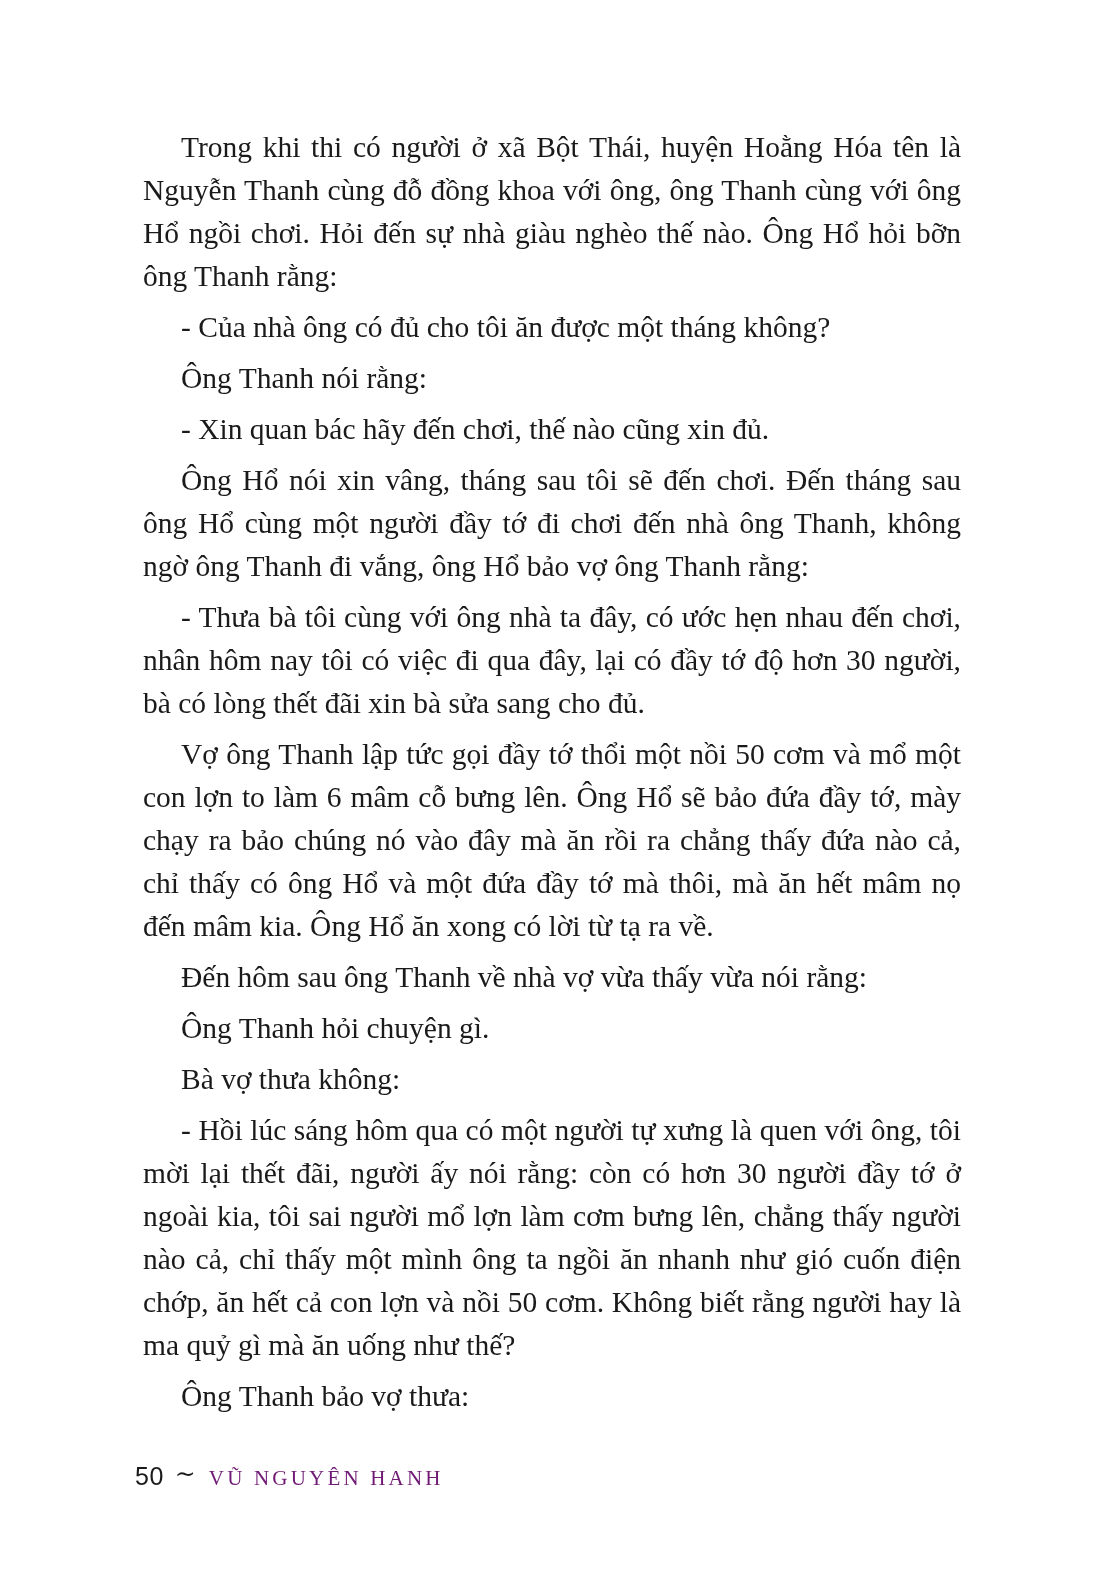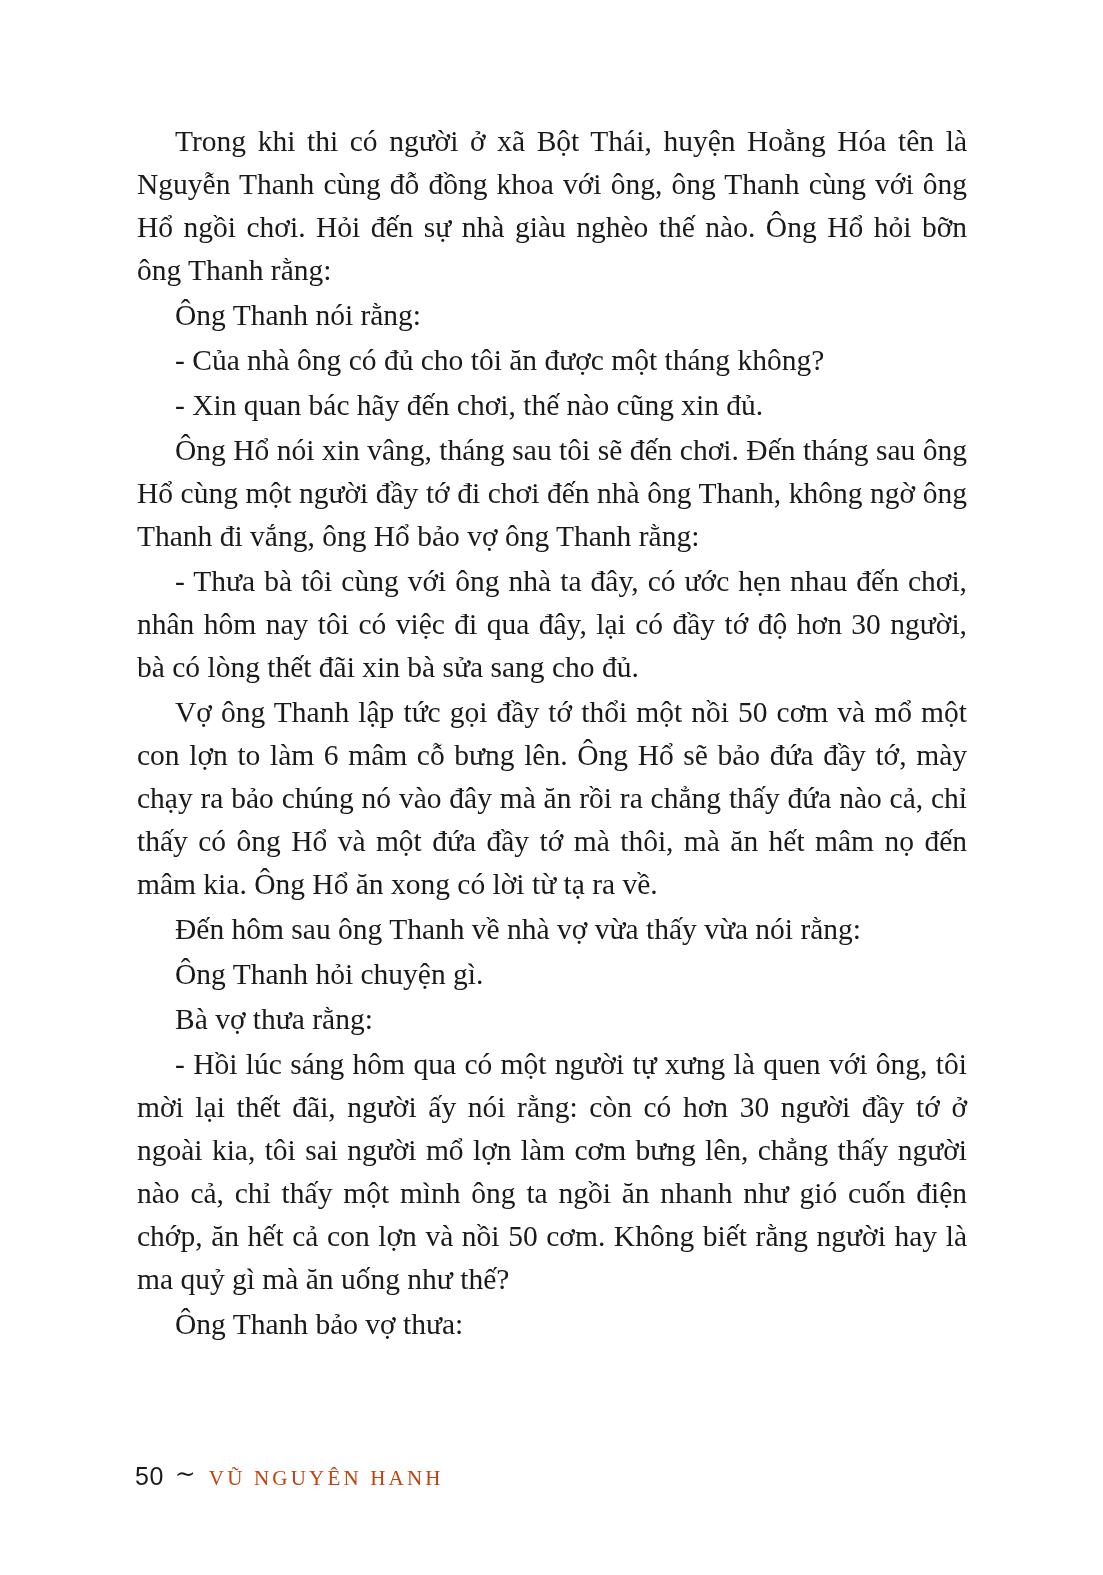--- a/index.html
+++ b/index.html
@@ -16,21 +16,21 @@
     overflow: hidden;
     box-sizing: border-box;
   }
   .text-column {
     position: absolute;
     left: 135px;
     top: 118px;
     width: 834px;
   }
   .para {
-    margin: 2px;
+    margin: 8px;
     font-family: "Liberation Serif", "DejaVu Serif", serif;
     font-size: 29.5px;
     line-height: 43px;
     color: #1a1a1a;
     text-align: justify;
     text-justify: inter-word;
     text-indent: 38px;
     hyphens: none;
     -webkit-font-smoothing: antialiased;
   }
@@ -56,42 +56,42 @@
     font-family: "Liberation Serif", "DejaVu Serif", serif;
     font-size: 25px;
     color: #1a1a1a;
     margin: 0 13px 0 11px;
     position: relative;
     top: -3px;
   }
   .footer-author {
     font-family: "Liberation Serif", "DejaVu Serif", serif;
     font-size: 21px;
-    color: #c2410c;
+    color: #701a75;
     letter-spacing: 3.2px;
     text-transform: uppercase;
   }
 </style>
 </head>
 <body>
 
 <div class="page">
 
   <div class="text-column">
 
     <p class="para">Trong khi thi có người ở xã Bột Thái, huyện Hoằng Hóa tên là Nguyễn Thanh cùng đỗ đồng khoa với ông, ông Thanh cùng với ông Hổ ngồi chơi. Hỏi đến sự nhà giàu nghèo thế nào. Ông Hổ hỏi bỡn ông Thanh rằng:</p>
+    <p class="para short">- Của nhà ông có đủ cho tôi ăn được một tháng không?</p>
     <p class="para short">Ông Thanh nói rằng:</p>
-    <p class="para short">- Của nhà ông có đủ cho tôi ăn được một tháng không?</p>
     <p class="para short">- Xin quan bác hãy đến chơi, thế nào cũng xin đủ.</p>
     <p class="para">Ông Hổ nói xin vâng, tháng sau tôi sẽ đến chơi. Đến tháng sau ông Hổ cùng một người đầy tớ đi chơi đến nhà ông Thanh, không ngờ ông Thanh đi vắng, ông Hổ bảo vợ ông Thanh rằng:</p>
     <p class="para">- Thưa bà tôi cùng với ông nhà ta đây, có ước hẹn nhau đến chơi, nhân hôm nay tôi có việc đi qua đây, lại có đầy tớ độ hơn 30 người, bà có lòng thết đãi xin bà sửa sang cho đủ.</p>
     <p class="para">Vợ ông Thanh lập tức gọi đầy tớ thổi một nồi 50 cơm và mổ một con lợn to làm 6 mâm cỗ bưng lên. Ông Hổ sẽ bảo đứa đầy tớ, mày chạy ra bảo chúng nó vào đây mà ăn rồi ra chẳng thấy đứa nào cả, chỉ thấy có ông Hổ và một đứa đầy tớ mà thôi, mà ăn hết mâm nọ đến mâm kia. Ông Hổ ăn xong có lời từ tạ ra về.</p>
     <p class="para short">Đến hôm sau ông Thanh về nhà vợ vừa thấy vừa nói rằng:</p>
     <p class="para short">Ông Thanh hỏi chuyện gì.</p>
-    <p class="para short">Bà vợ thưa rằng:</p>
+    <p class="para short">Bà vợ thưa không:</p>
     <p class="para">- Hồi lúc sáng hôm qua có một người tự xưng là quen với ông, tôi mời lại thết đãi, người ấy nói rằng: còn có hơn 30 người đầy tớ ở ngoài kia, tôi sai người mổ lợn làm cơm bưng lên, chẳng thấy người nào cả, chỉ thấy một mình ông ta ngồi ăn nhanh như gió cuốn điện chớp, ăn hết cả con lợn và nồi 50 cơm. Không biết rằng người hay là ma quỷ gì mà ăn uống như thế?</p>
     <p class="para short">Ông Thanh bảo vợ thưa:</p>
 
   </div>
 
   <div class="footer">
     <span class="footer-page-number">50</span>
     <span class="footer-swash">∼</span>
     <span class="footer-author">VŨ NGUYÊN HANH</span>
   </div>

